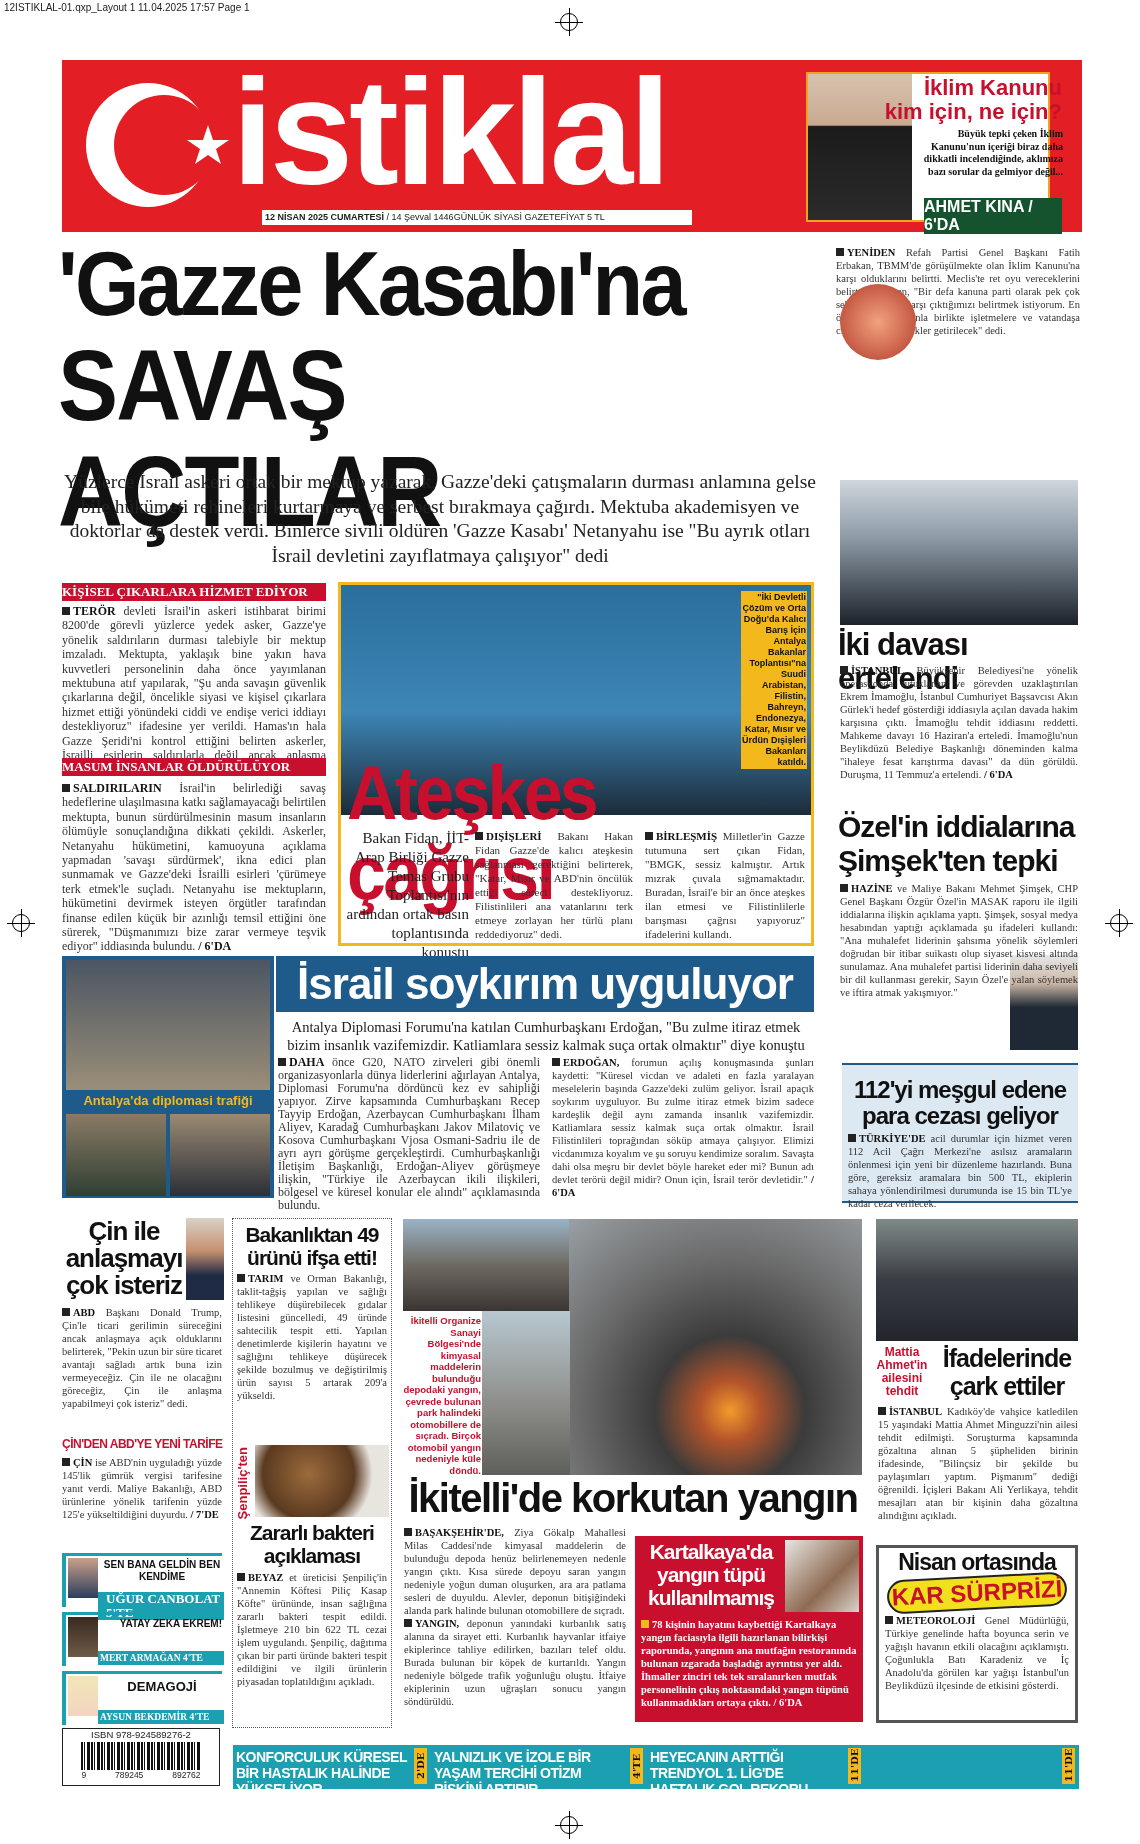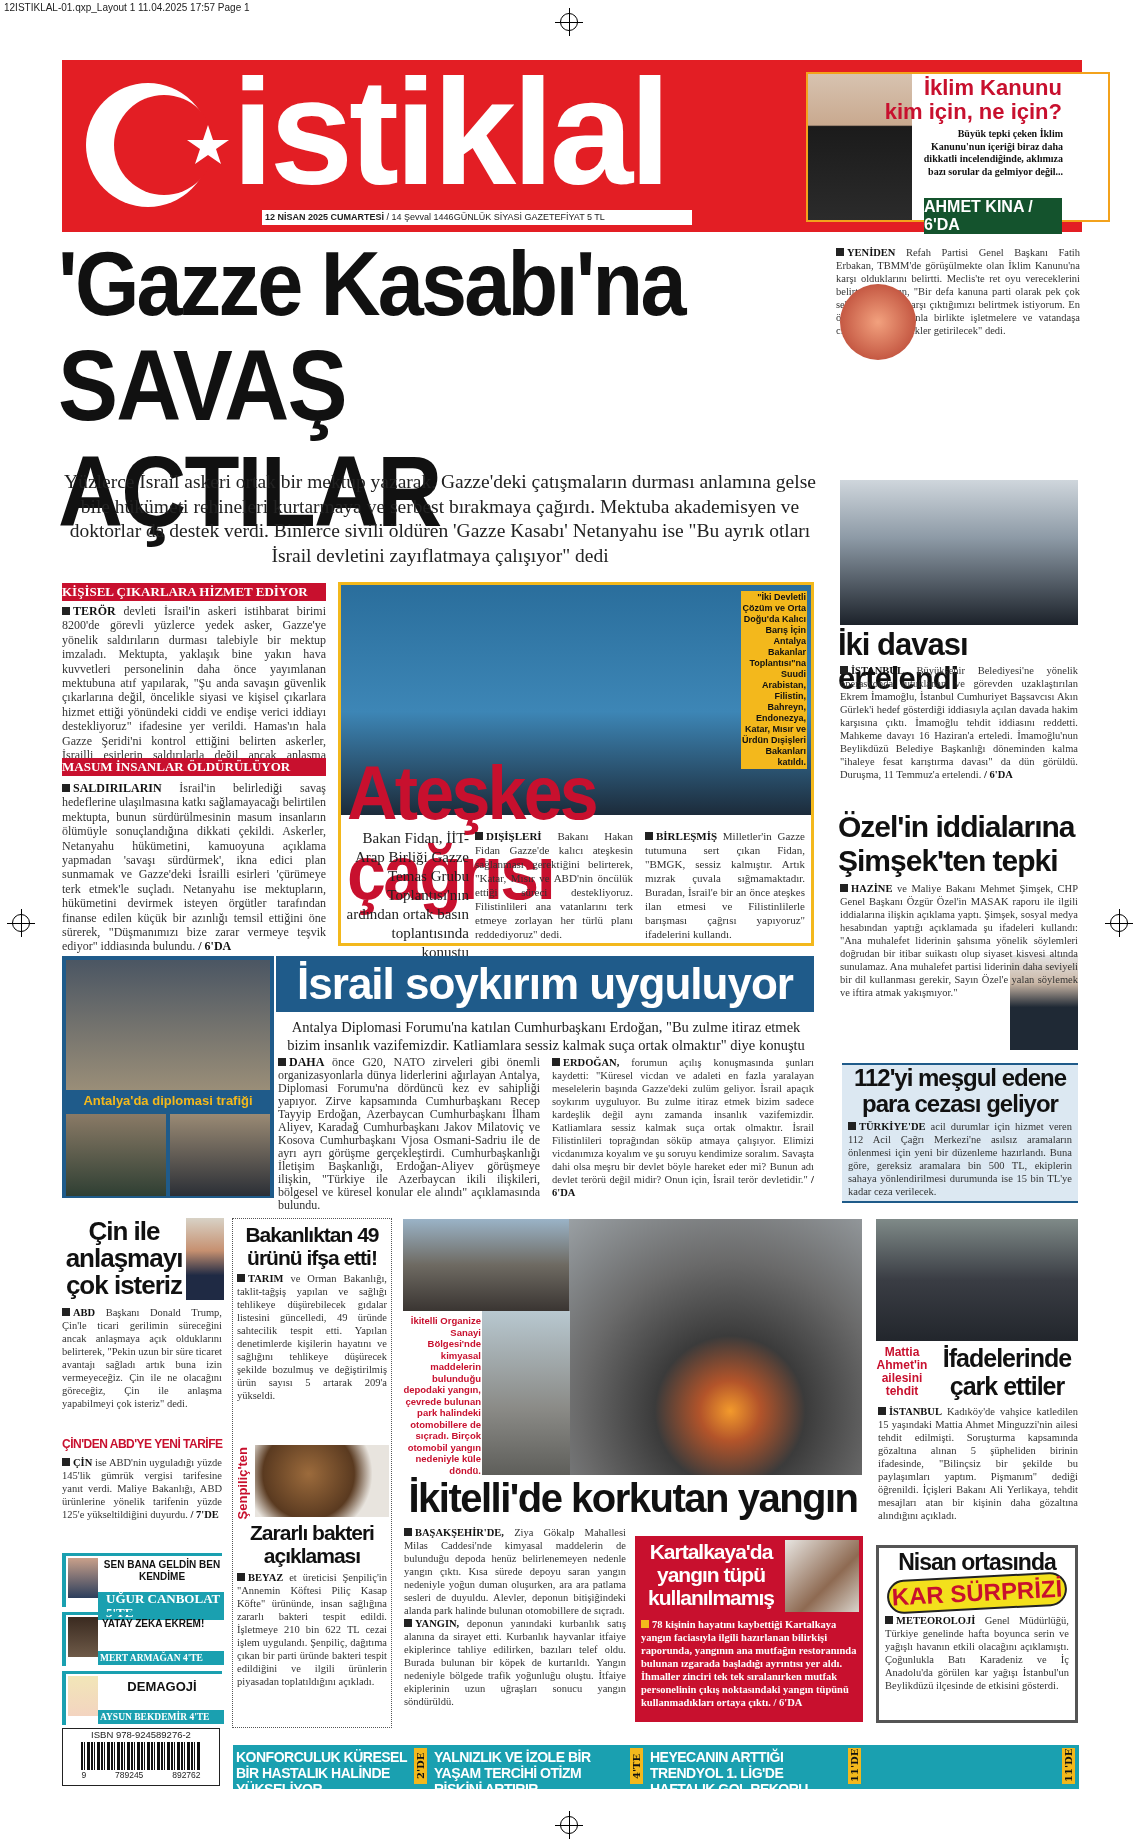--- a/index.html
+++ b/index.html
@@ -33,21 +33,21 @@
     <circle cx="88" cy="75" r="50" fill="#e31e24"></circle>
     <polygon points="132,55 137,70 153,70 140,79 145,94 132,85 119,94 124,79 111,70 127,70" fill="#fff"></polygon>
   </svg>
   <div class="abs" style="left:170px;top:-8px;font-family:'Liberation Sans',sans-serif;font-weight:bold;font-size:150px;color:#fff;letter-spacing:-4px;line-height:160px">istiklal</div>
   <div class="abs" style="left:200px;top:150px;width:430px;height:15px;background:#fff;font-family:'Liberation Sans',sans-serif;font-size:9px;line-height:15px;color:#222;display:flex;padding:0 3px">
     <span><b>12 NİSAN 2025 CUMARTESİ</b> <span>/ 14 Şevval 1446</span></span>
     <span>GÜNLÜK SİYASİ GAZETE</span>
     <span>FİYAT 5 TL</span>
   </div>
 
-  <div class="abs" style="left:744px;top:12px;width:304px;height:150px;background:#fff;border:2px solid #f3a21c">
+  <div class="abs" style="left:744px;top:12px;width:244px;height:150px;background:#fff;border:2px solid #f3a21c">
     <div class="photo" style="left:0;top:0;width:104px;height:146px;background:linear-gradient(180deg,#d7c3b0 0%,#c9a98f 35%,#1b1b1b 36%,#2b2b2b 100%)"></div>
     <div class="abs" style="left:58px;top:2px;width:196px;text-align:right;font-family:'Liberation Sans',sans-serif;font-weight:bold;color:#c8102e;font-size:22px;line-height:24px">
       <div>İklim Kanunu</div>
       <div>kim için, ne için?</div>
     </div>
     <div class="abs serif" style="left:110px;top:54px;width:145px;font-size:10px;line-height:12.5px;font-weight:bold;text-align:right;color:#111">Büyük tepki çeken İklim Kanunu'nun içeriği biraz daha dikkatli incelendiğinde, aklımıza bazı sorular da gelmiyor değil...</div>
     <div class="abs" style="left:116px;top:124px;width:138px;background:#14532d;color:#fff;font-family:'Liberation Sans',sans-serif;font-weight:bold;font-size:16px;text-align:left;line-height:18px">AHMET KINA / 6'DA</div>
   </div>
 </div>
 
@@ -92,21 +92,21 @@
 </div>
 <div class="abs" style="left:838px;top:810px;width:242px;font-family:'Liberation Sans',sans-serif;font-weight:bold;font-size:30px;line-height:34px;color:#111;letter-spacing:-1px">
   <div>Özel'in iddialarına</div>
   <div>Şimşek'ten tepki</div>
 </div>
 <div class="photo" style="left:1010px;top:955px;width:68px;height:95px;background:linear-gradient(180deg,#e8e8e8 0%,#c9b6a5 30%,#1f2935 55%)"></div>
 <div class="abs body-text" style="left:840px;top:882px;width:238px;font-size:10.5px;line-height:13px">
   <span class="bullet"></span><b>HAZİNE</b> <span>ve Maliye Bakanı Mehmet Şimşek, CHP Genel Başkanı Özgür Özel'in MASAK raporu ile ilgili iddialarına ilişkin açıklama yaptı. Şimşek, sosyal medya hesabından yaptığı açıklamada şu ifadeleri kullandı: "Ana muhalefet liderinin şahsıma yönelik söylemleri doğrudan bir itibar suikastı olup siyaset kisvesi altında sunulamaz. Ana muhalefet partisi liderinin daha seviyeli bir dil kullanması gerekir, Sayın Özel'e yalan söylemek ve iftira atmak yakışmıyor."</span>
 </div>
 <div class="abs" style="left:842px;top:1063px;width:236px;height:140px;background:#dce8f2;border-top:2px solid #1f5b8a;border-bottom:2px solid #1f5b8a">
-  <div style="font-family:'Liberation Sans',sans-serif;font-weight:bold;font-size:24px;line-height:26px;color:#111;text-align:center;margin-top:0;letter-spacing:-1px">
+  <div style="font-family:'Liberation Sans',sans-serif;font-weight:bold;font-size:24px;line-height:26px;color:#111;text-align:center;margin-top:12px;letter-spacing:-1px">
     <div>112'yi meşgul edene</div>
     <div>para cezası geliyor</div>
   </div>
   <div class="body-text" style="padding:3px 6px;font-size:10.5px;line-height:13px">
     <span class="bullet"></span><b>TÜRKİYE'DE</b> <span>acil durumlar için hizmet veren 112 Acil Çağrı Merkezi'ne asılsız aramaların önlenmesi için yeni bir düzenleme hazırlandı. Buna göre, gereksiz aramalara bin 500 TL, ekiplerin sahaya yönlendirilmesi durumunda ise 15 bin TL'ye kadar ceza verilecek.</span>
   </div>
 </div>
 
 <div class="abs" style="left:62px;top:956px;width:212px;height:242px;background:#1f5b8a;border:2px solid #1f5b8a">
   <div class="photo" style="left:2px;top:2px;width:204px;height:130px;background:linear-gradient(180deg,#4b5663,#9a8e78)"></div>
@@ -133,21 +133,21 @@
   <span class="bullet"></span><b>ÇİN</b> <span>ise ABD'nin uyguladığı yüzde 145'lik gümrük vergisi tarifesine yanıt verdi. Maliye Bakanlığı, ABD ürünlerine yönelik tarifenin yüzde 125'e yükseltildiğini duyurdu.</span> <b>/ 7'DE</b>
 </div>
 
 <div class="abs" style="left:62px;top:1553px;width:160px;height:54px;border-left:4px solid #1aa0b0;border-top:3px solid #1aa0b0">
   <div class="photo" style="left:2px;top:2px;width:30px;height:40px;background:linear-gradient(180deg,#c9a08a,#2c3e5c)"></div>
   <div class="abs" style="left:36px;top:3px;width:120px;text-align:center;font-family:'Liberation Sans',sans-serif;font-weight:bold;font-size:10px;line-height:12px;color:#111">SEN BANA GELDİN BEN KENDİME</div>
   <div class="abs" style="left:32px;top:36px;width:126px;background:#1aa0b0;color:#fff;font-family:'Liberation Serif',serif;font-weight:bold;font-size:13px;line-height:14px;padding-left:8px">UĞUR CANBOLAT 5'TE</div>
 </div>
 <div class="abs" style="left:62px;top:1612px;width:160px;height:54px;border-left:4px solid #1aa0b0;border-top:3px solid #1aa0b0">
   <div class="photo" style="left:2px;top:2px;width:30px;height:40px;background:linear-gradient(180deg,#3a2a20,#6e5a48)"></div>
-  <div class="abs" style="left:36px;top:3px;width:120px;text-align:left;font-family:'Liberation Sans',sans-serif;font-weight:bold;font-size:10px;line-height:12px;color:#111">YATAY ZEKA EKREM!</div>
+  <div class="abs" style="left:36px;top:3px;width:120px;text-align:right;font-family:'Liberation Sans',sans-serif;font-weight:bold;font-size:10px;line-height:12px;color:#111">YATAY ZEKA EKREM!</div>
   <div class="abs" style="left:32px;top:36px;width:126px;background:#1aa0b0;color:#fff;font-family:'Liberation Serif',serif;font-weight:bold;font-size:9.5px;line-height:14px;padding-left:2px">MERT ARMAĞAN 4'TE</div>
 </div>
 <div class="abs" style="left:62px;top:1671px;width:160px;height:54px;border-left:4px solid #1aa0b0;border-top:3px solid #1aa0b0">
   <div class="photo" style="left:2px;top:2px;width:30px;height:40px;background:linear-gradient(180deg,#f2e6b8,#f3d4c0)"></div>
   <div class="abs" style="left:36px;top:6px;width:120px;text-align:center;font-family:'Liberation Sans',sans-serif;font-weight:bold;font-size:13px;line-height:14px;color:#111">DEMAGOJİ</div>
   <div class="abs" style="left:32px;top:36px;width:126px;background:#1aa0b0;color:#fff;font-family:'Liberation Serif',serif;font-weight:bold;font-size:9.5px;line-height:14px;padding-left:2px">AYSUN BEKDEMİR 4'TE</div>
 </div>
 
 <div class="abs" style="left:62px;top:1728px;width:158px;height:58px;border:1px solid #222;background:#fff">
   <div style="font-family:'Liberation Sans',sans-serif;font-size:9.5px;text-align:center;line-height:12px">ISBN 978-924589276-2</div>

